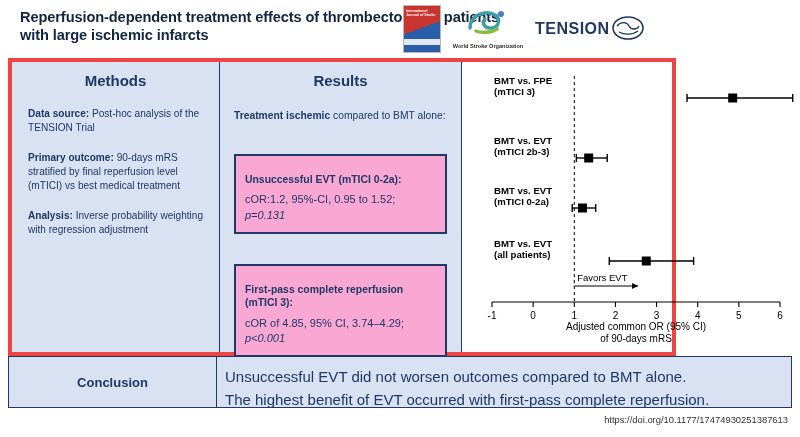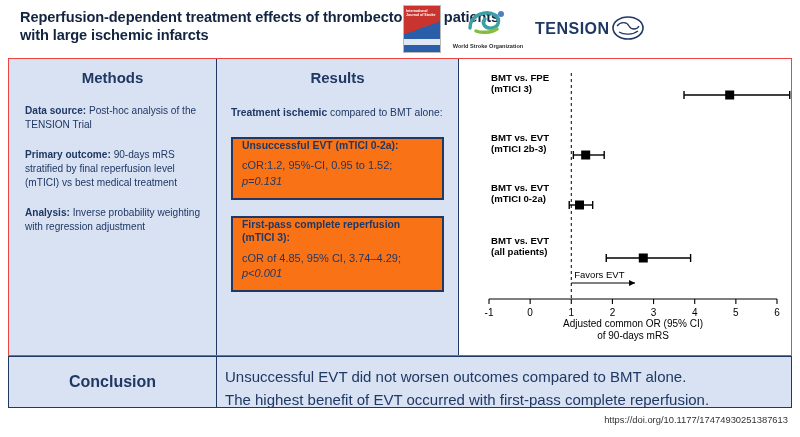--- a/index.html
+++ b/index.html
@@ -114,23 +114,23 @@
     position: absolute;
     right: 2px; top: 6px;
     width: 34px; height: 30px;
   }
 
   
   .body-box {
     position: absolute;
     left: 8px;
     top: 58px;
-    width: 784px;
+    width: 668px;
     height: 298px;
-    border: 1px solid #ef4444;
+    border: 4px solid #ef4444;
     box-sizing: border-box;
     background: #ffffff;
   }
   .col-methods {
     position: absolute;
     left: 0; top: 0;
     width: 208px;
     height: 100%;
     background: #d9e2f3;
     box-sizing: border-box;
@@ -173,24 +173,24 @@
   }
 
   .results-body {
     margin: 20px 14px 0 14px;
     font-size: 10.3px;
     color: #1f3864;
     line-height: 1.45;
   }
   .results-intro .lead { font-weight: bold; }
   .res-card {
-    margin-top: 16px;
+    margin-top: 30px;
     border: 2px solid #1f3864;
-    background: #f97316;
-    padding: 0 9px 9px 9px;
+    background: #f9a8d4;
+    padding: 17px 9px 9px 9px;
     box-sizing: border-box;
   }
   .res-card .card-title {
     font-weight: bold;
     font-size: 10.4px;
     color: #1f3864;
     margin-bottom: 6px;
     line-height: 1.3;
   }
   .res-card .card-text {
@@ -223,21 +223,21 @@
   .concl-label {
     position: absolute;
     left: 0; top: 0;
     width: 208px;
     height: 100%;
     border-right: 1px solid #1f3864;
     box-sizing: border-box;
     display: flex;
     align-items: center;
     justify-content: center;
-    font-size: 16px;
+    font-size: 13px;
     font-weight: bold;
     color: #1f3864;
   }
   .concl-text {
     position: absolute;
     left: 216px;
     top: 8px;
     right: 10px;
     font-size: 15px;
     color: #1f3864;

